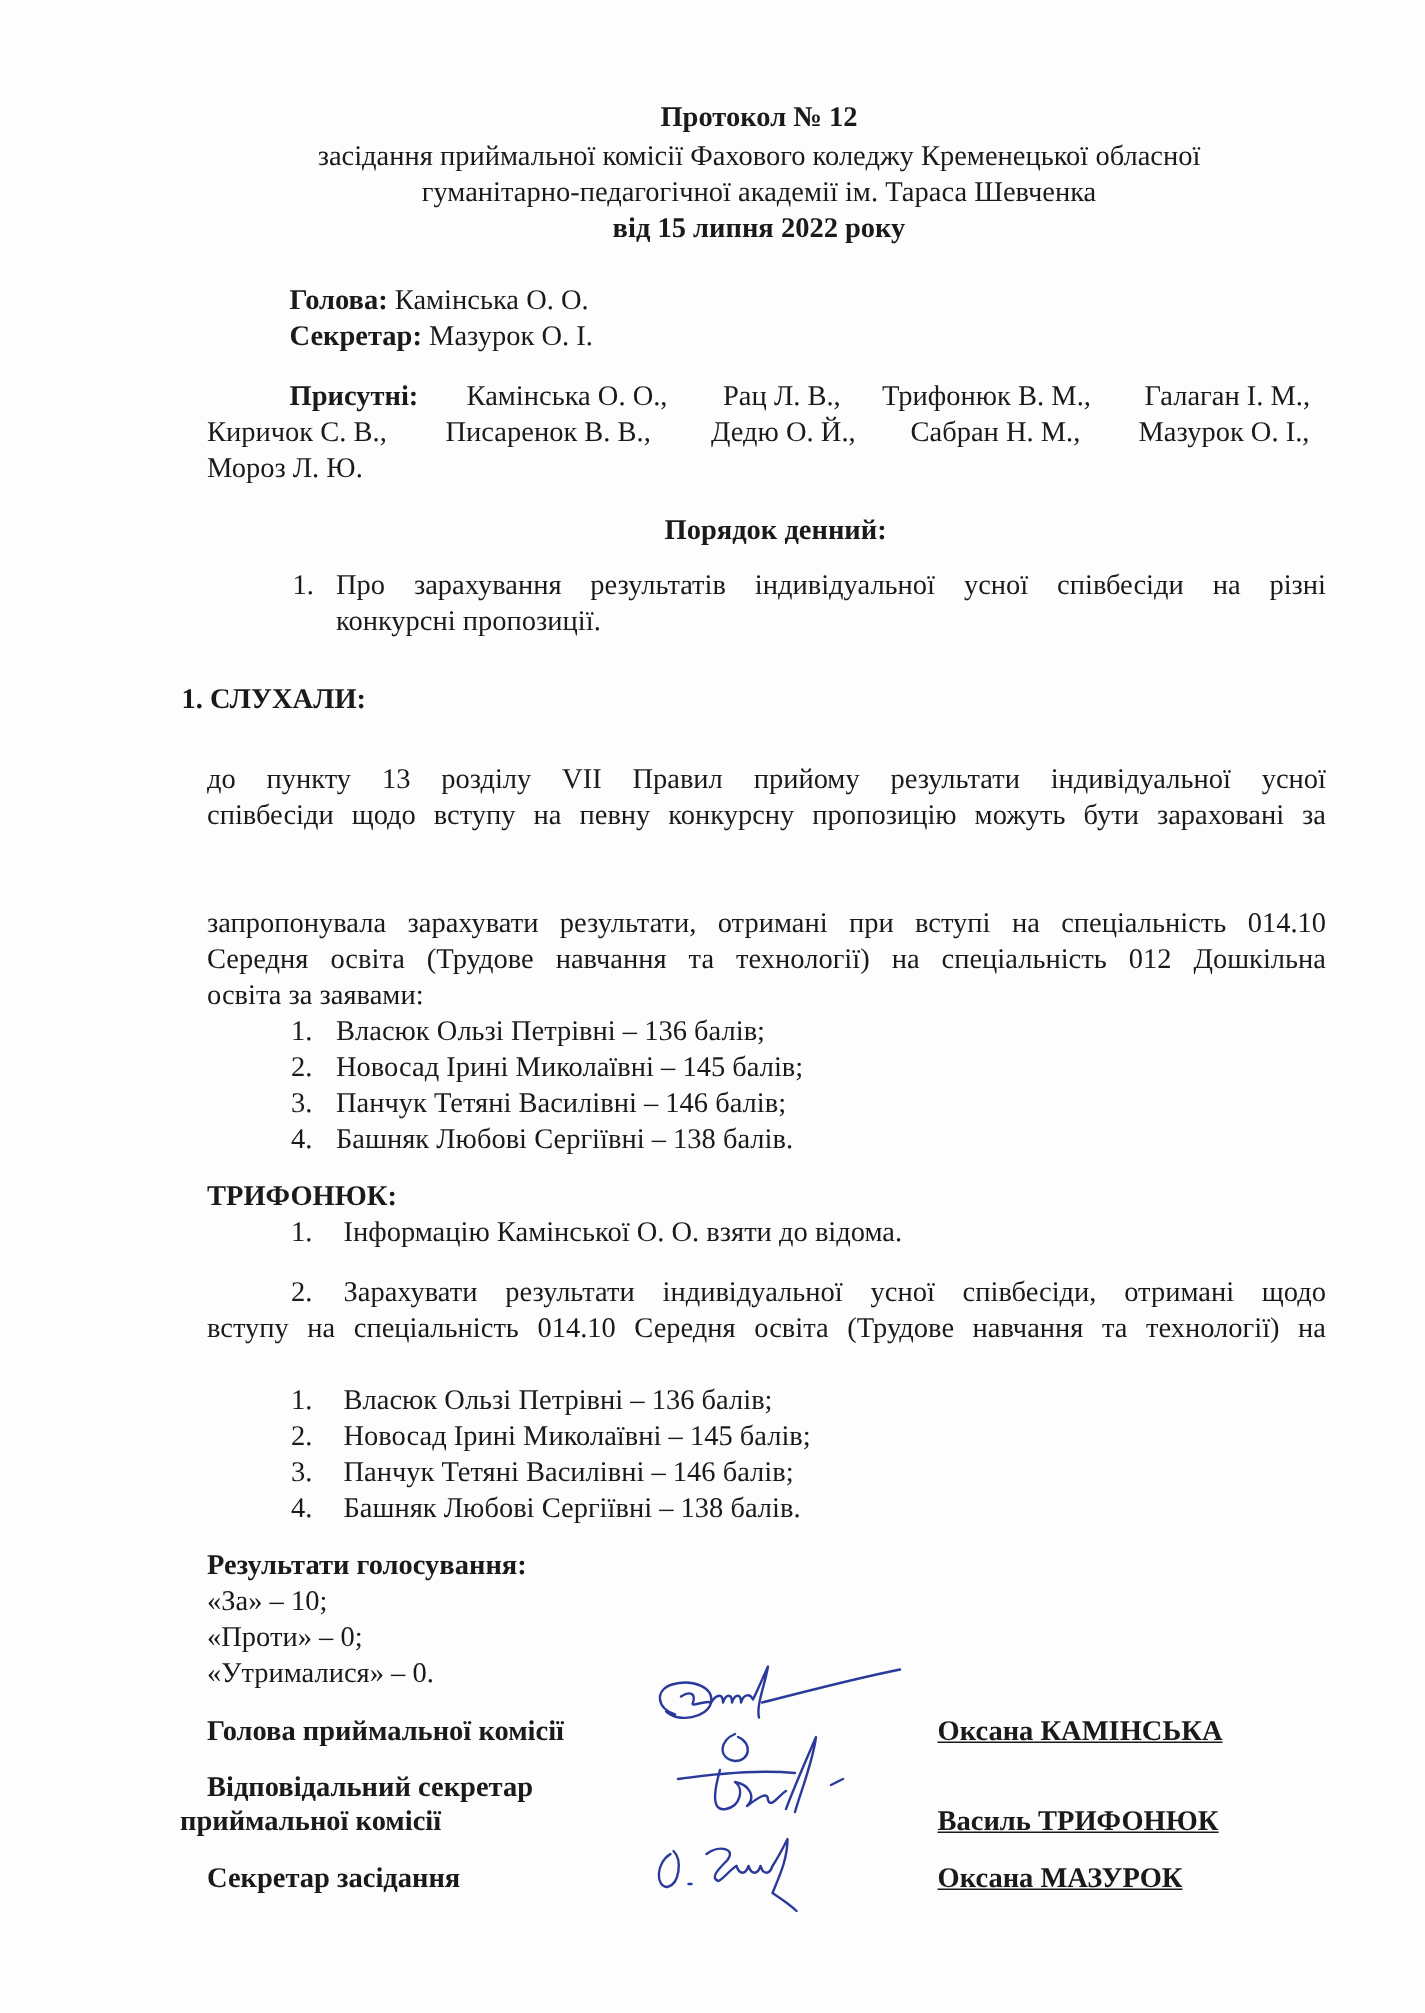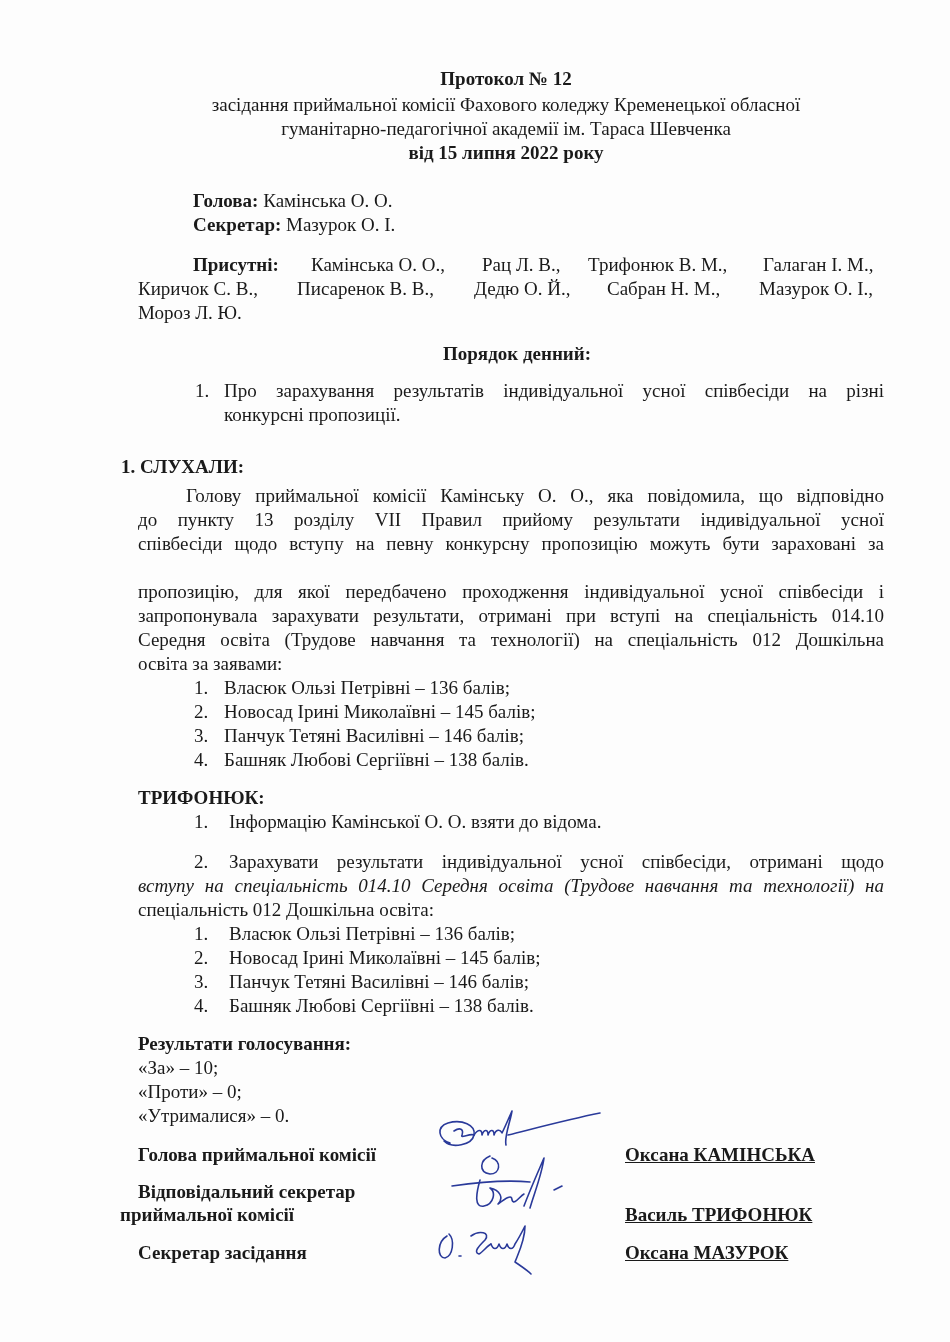--- a/index.html
+++ b/index.html
@@ -49,45 +49,42 @@
   <div class="abs" style="left:607px; top:277px;">Сабран Н. М.,</div>
   <div class="abs" style="left:759px; top:277px;">Мазурок О. І.,</div>
   <div class="abs" style="left:138px; top:301px;">Мороз Л. Ю.</div>
 
   <div class="abs b" style="left:443px; top:342px;">Порядок денний:</div>
   <div class="abs" style="left:195px; top:379px;">1.</div>
   <div class="abs just" style="left:224px; top:379px; width:660px;">Про зарахування результатів індивідуальної усної співбесіди на різні</div>
   <div class="abs" style="left:224px; top:403px;">конкурсні пропозиції.</div>
 
   <div class="abs b" style="left:121px; top:455px;">1.  СЛУХАЛИ:</div>
-  <div class="abs just" style="left:186px; top:484px; width:698px;">Голову приймальної комісії Камінську О. О., яка повідомила, що відповідно</div>
   <div class="abs just" style="left:138px; top:508px; width:746px;">до пункту 13 розділу  VII Правил прийому результати індивідуальної усної</div>
   <div class="abs just" style="left:138px; top:532px; width:746px;">співбесіди щодо вступу на певну конкурсну пропозицію можуть бути зараховані за</div>
-  <div class="abs just" style="left:138px; top:580px; width:746px;">пропозицію, для якої передбачено проходження індивідуальної усної співбесіди і</div>
   <div class="abs just" style="left:138px; top:604px; width:746px;">запропонувала зарахувати результати, отримані при вступі на спеціальність 014.10</div>
   <div class="abs just" style="left:138px; top:628px; width:746px;">Середня освіта (Трудове навчання та технології) на спеціальність 012 Дошкільна</div>
   <div class="abs" style="left:138px; top:652px;">освіта за заявами:</div>
 
   <div class="abs" style="left:194px; top:676px;">1.</div>
   <div class="abs" style="left:224px; top:676px;">Власюк Ользі Петрівні – 136 балів;</div>
   <div class="abs" style="left:194px; top:700px;">2.</div>
   <div class="abs" style="left:224px; top:700px;">Новосад Ірині Миколаївні – 145 балів;</div>
   <div class="abs" style="left:194px; top:724px;">3.</div>
   <div class="abs" style="left:224px; top:724px;">Панчук Тетяні Василівні  – 146 балів;</div>
   <div class="abs" style="left:194px; top:748px;">4.</div>
   <div class="abs" style="left:224px; top:748px;">Башняк Любові Сергіївні – 138 балів.</div>
 
   <div class="abs b" style="left:138px; top:786px;">ТРИФОНЮК:</div>
   <div class="abs" style="left:194px; top:810px;">1.</div>
   <div class="abs" style="left:229px; top:810px;">Інформацію Камінської О. О. взяти до відома.</div>
 
   <div class="abs" style="left:194px; top:850px;">2.</div>
   <div class="abs just" style="left:229px; top:850px; width:655px;">Зарахувати результати індивідуальної усної співбесіди, отримані щодо</div>
-  <div class="abs just" style="left:138px; top:874px; width:746px;font-style:italic;">вступу на спеціальність 014.10 Середня освіта (Трудове навчання та технології) на</div>
-  <div class="abs" style="left:138px; top:898px;">спеціальність 012 Дошкільна освіта:</div>
+  <div class="abs just" style="left:138px; top:874px; width:746px;">вступу на спеціальність 014.10 Середня освіта (Трудове навчання та технології) на</div>
 
   <div class="abs" style="left:194px; top:922px;">1.</div>
   <div class="abs" style="left:229px; top:922px;">Власюк Ользі Петрівні – 136 балів;</div>
   <div class="abs" style="left:194px; top:946px;">2.</div>
   <div class="abs" style="left:229px; top:946px;">Новосад Ірині Миколаївні – 145 балів;</div>
   <div class="abs" style="left:194px; top:970px;">3.</div>
   <div class="abs" style="left:229px; top:970px;">Панчук Тетяні Василівні  – 146 балів;</div>
   <div class="abs" style="left:194px; top:994px;">4.</div>
   <div class="abs" style="left:229px; top:994px;">Башняк Любові Сергіївні – 138 балів.</div>
 

